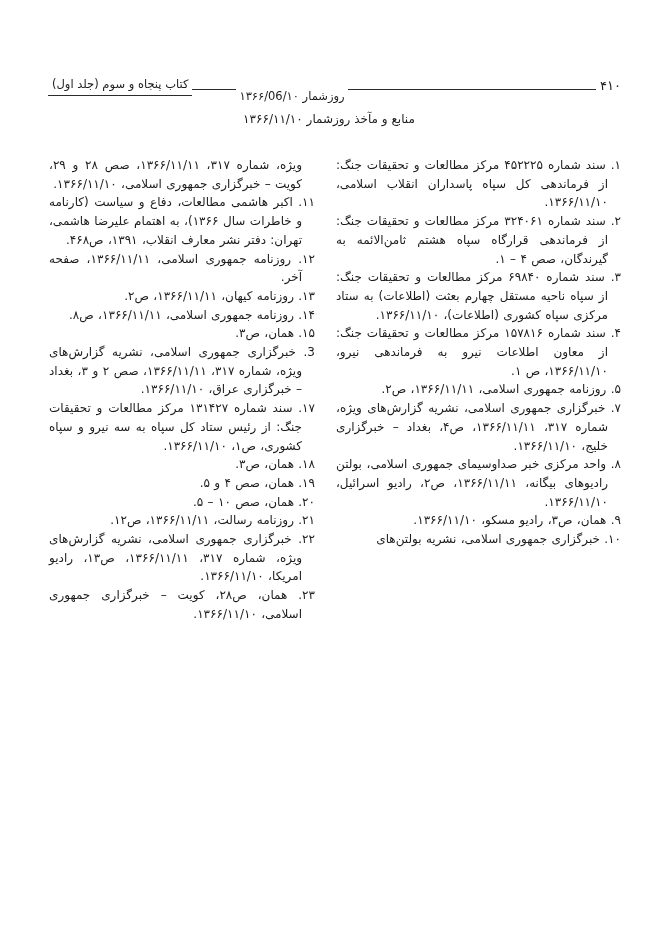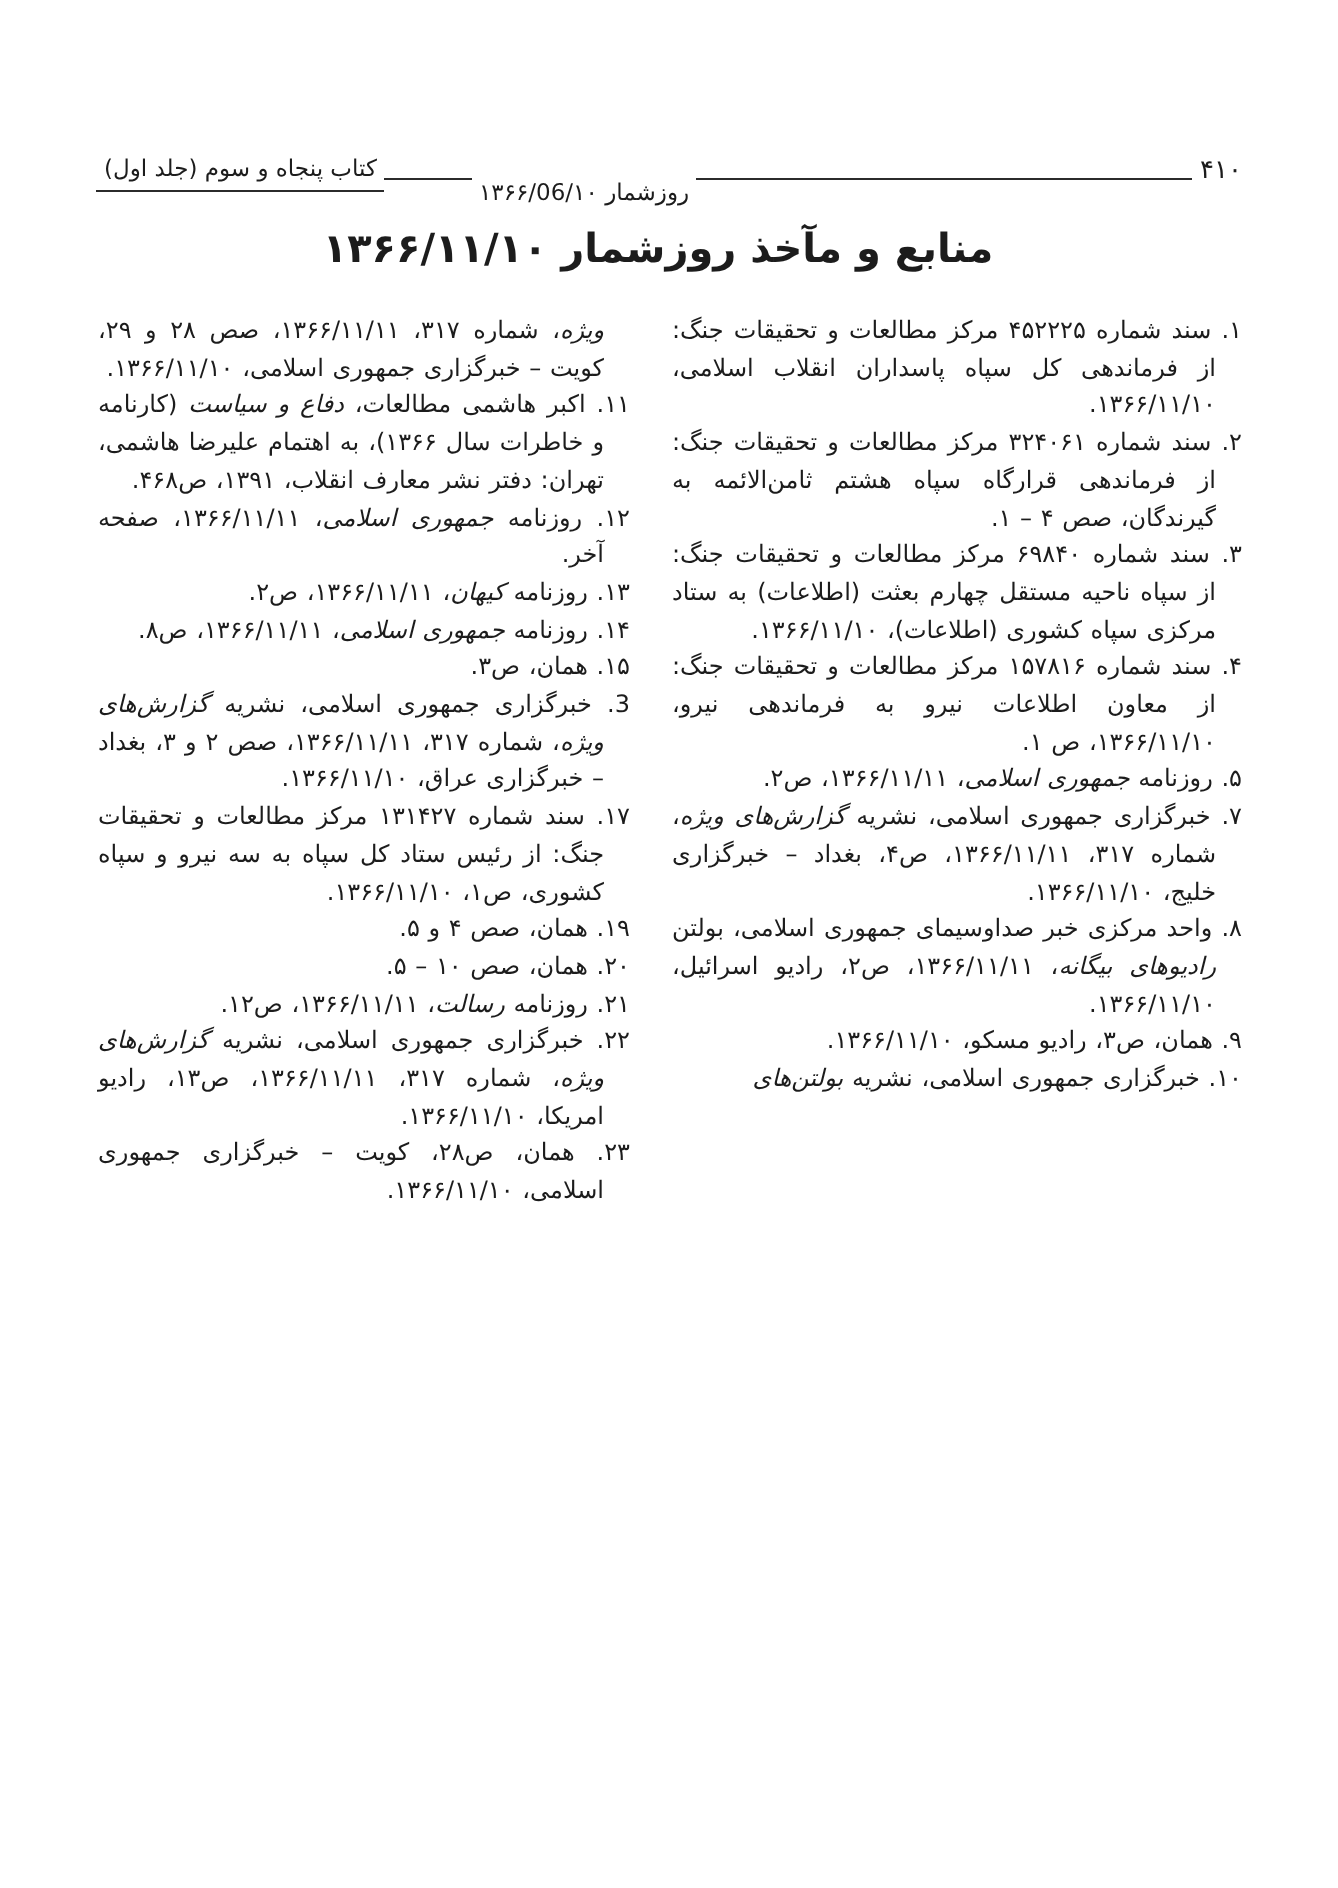--- a/index.html
+++ b/index.html
@@ -43,22 +43,22 @@
     padding: 0 4px 4px 4px;
     border-bottom: 1.4px solid #2b2b2b;
     white-space: nowrap;
     margin-top: 43px;
   }
   
   .section-title {
     position: absolute;
     top: 112px; left: 0; right: 11px;
     text-align: center;
-    font-size: 20px;
-    font-weight: bold;
+    font-size: 12px;
+    font-weight: normal;
   }
   
   .columns {
     position: absolute;
     top: 156px; right: 48px; left: 48px;
     display: flex;
     gap: 21px;
     align-items: flex-start;
   }
   .col { flex: 0 0 auto; }
@@ -68,21 +68,21 @@
     margin: 0;
     font-size: 12px;
     line-height: 18.7px;
     text-align: justify;
     padding-right: 13px;
     text-indent: -13px;
     word-spacing: 0.5px;
   }
   .ref.cont { text-indent: 0; }
   .ref .num { white-space: nowrap; }
-  .it { font-style: italic; }
+  .it { }
 </style>
 </head>
 <body>
 
 <div class="page">
 
   <div class="header">
     <span class="page-num">۴۱۰</span>
     <span class="h-rule long"></span>
     <span class="running-title">روزشمار ۱۳۶۶/06/۱۰</span>
@@ -106,20 +106,21 @@
       </div>
     <div class="col col-left">
         <p class="ref cont"><span class="it">ویژه</span><span>، شماره ۳۱۷، ۱۳۶۶/۱۱/۱۱، صص ۲۸ و ۲۹، کویت – خبرگزاری جمهوری اسلامی، ۱۳۶۶/۱۱/۱۰.</span></p>
         <p class="ref"><span class="num">۱۱. </span><span>اکبر هاشمی مطالعات، </span><span class="it">دفاع و سیاست</span><span> (کارنامه و خاطرات سال ۱۳۶۶)، به اهتمام علیرضا هاشمی، تهران: دفتر نشر معارف انقلاب، ۱۳۹۱، ص۴۶۸.</span></p>
         <p class="ref"><span class="num">۱۲. </span><span>روزنامه </span><span class="it">جمهوری اسلامی</span><span>، ۱۳۶۶/۱۱/۱۱، صفحه آخر.</span></p>
         <p class="ref"><span class="num">۱۳. </span><span>روزنامه </span><span class="it">کیهان</span><span>، ۱۳۶۶/۱۱/۱۱، ص۲.</span></p>
         <p class="ref"><span class="num">۱۴. </span><span>روزنامه </span><span class="it">جمهوری اسلامی</span><span>، ۱۳۶۶/۱۱/۱۱، ص۸.</span></p>
         <p class="ref"><span class="num">۱۵. </span><span>همان، ص۳.</span></p>
         <p class="ref"><span class="num">3. </span><span>خبرگزاری جمهوری اسلامی، نشریه </span><span class="it">گزارش‌های ویژه</span><span>، شماره ۳۱۷، ۱۳۶۶/۱۱/۱۱، صص ۲ و ۳، بغداد – خبرگزاری عراق، ۱۳۶۶/۱۱/۱۰.</span></p>
         <p class="ref"><span class="num">۱۷. </span><span>سند شماره ۱۳۱۴۲۷ مرکز مطالعات و تحقیقات جنگ: از رئیس ستاد کل سپاه به سه نیرو و سپاه کشوری، ص۱، ۱۳۶۶/۱۱/۱۰.</span></p>
+        <p class="ref"><span class="num">۱۸. </span><span>همان، ص۳.</span></p>
         <p class="ref"><span class="num">۱۹. </span><span>همان، صص ۴ و ۵.</span></p>
         <p class="ref"><span class="num">۲۰. </span><span>همان، صص ۱۰ – ۵.</span></p>
         <p class="ref"><span class="num">۲۱. </span><span>روزنامه </span><span class="it">رسالت</span><span>، ۱۳۶۶/۱۱/۱۱، ص۱۲.</span></p>
         <p class="ref"><span class="num">۲۲. </span><span>خبرگزاری جمهوری اسلامی، نشریه </span><span class="it">گزارش‌های ویژه</span><span>، شماره ۳۱۷، ۱۳۶۶/۱۱/۱۱، ص۱۳، رادیو امریکا، ۱۳۶۶/۱۱/۱۰.</span></p>
         <p class="ref"><span class="num">۲۳. </span><span>همان، ص۲۸، کویت – خبرگزاری جمهوری اسلامی، ۱۳۶۶/۱۱/۱۰.</span></p>
       </div>
   </div>
 
 </div>
 

